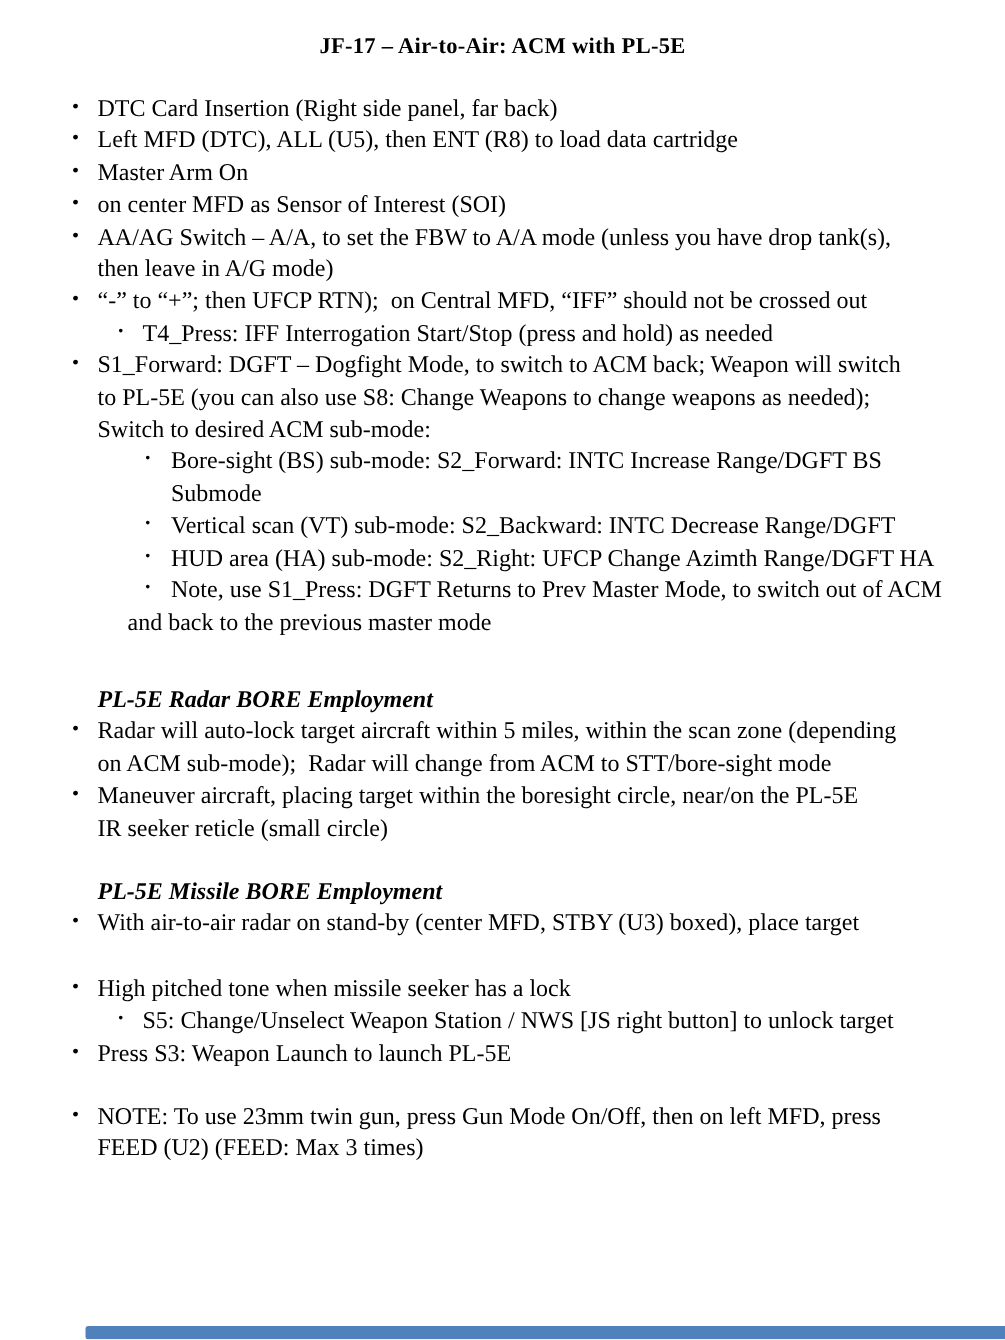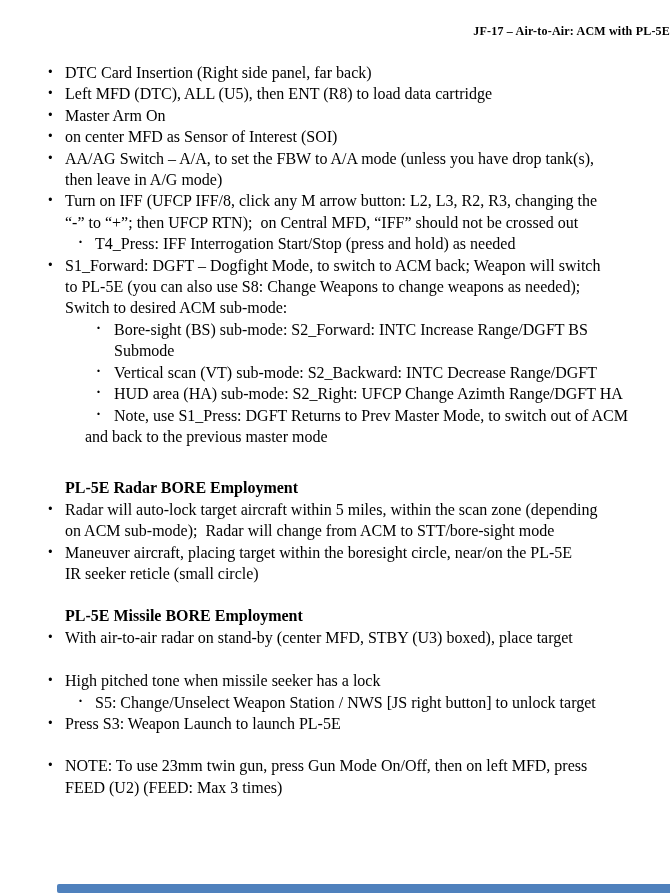--- a/index.html
+++ b/index.html
@@ -13,23 +13,23 @@
     height: 893px;
     background: #ffffff;
     overflow: hidden;
     font-family: "Liberation Serif", serif;
     color: #000000;
     font-size: 16px;
   }
   .doc-title {
     padding-top: 20px;
     margin-bottom: 20px;
-    text-align: right;
+    text-align: center;
     font-weight: bold;
-    font-size: 12px;
+    font-size: 15px;
     line-height: 22px;
     letter-spacing: 0.2px;
   }
   .block {
     position: relative;
   }
   .line {
     line-height: 21.4px;
     white-space: pre;
   }
@@ -49,20 +49,21 @@
   .lv2 .line { padding-left: 95px; }
 
   .lv3 > .marker { left: 96px; font-size: 15px; }
   .lv3 .line { padding-left: 114px; }
   .lv3 .line.cont { }
   .lv3.wrap-back .line.cont { padding-left: 85px; }
 
   .heading .line {
     padding-left: 65px;
     font-weight: bold;
+    font-style: italic;
   }
   .bottom-bar {
     position: absolute;
     left: 57px;
     right: 0;
     bottom: 0;
     height: 9px;
     border-radius: 2px 0 0 2px;
   }
 </style>
@@ -88,21 +89,20 @@
         <span class="marker">·</span>
         <div class="line cont">on center MFD as Sensor of Interest (SOI)</div>
       </div>
       <div class="block lv1">
         <span class="marker">·</span>
         <div class="line">AA/AG Switch – A/A, to set the FBW to A/A mode (unless you have drop tank(s),</div>
         <div class="line cont">then leave in A/G mode)</div>
       </div>
       <div class="block lv1">
         <span class="marker">·</span>
-        <div class="line">Turn on IFF (UFCP IFF/8, click any M arrow button: L2, L3, R2, R3, changing the</div>
         <div class="line cont">“-” to “+”; then UFCP RTN);  on Central MFD, “IFF” should not be crossed out</div>
       </div>
       <div class="block lv2">
         <span class="marker">·</span>
         <div class="line">T4_Press: IFF Interrogation Start/Stop (press and hold) as needed</div>
       </div>
       <div class="block lv1">
         <span class="marker">·</span>
         <div class="line">S1_Forward: DGFT – Dogfight Mode, to switch to ACM back; Weapon will switch</div>
         <div class="line cont">to PL-5E (you can also use S8: Change Weapons to change weapons as needed);</div>

